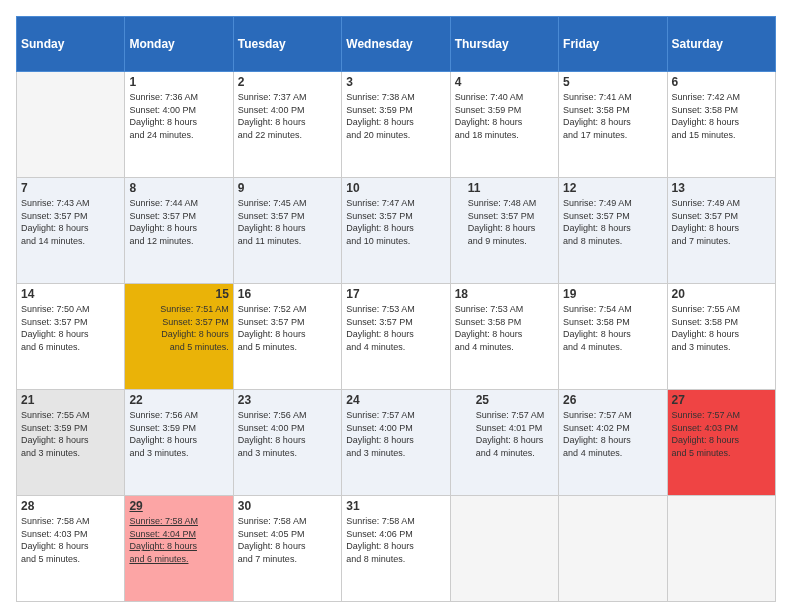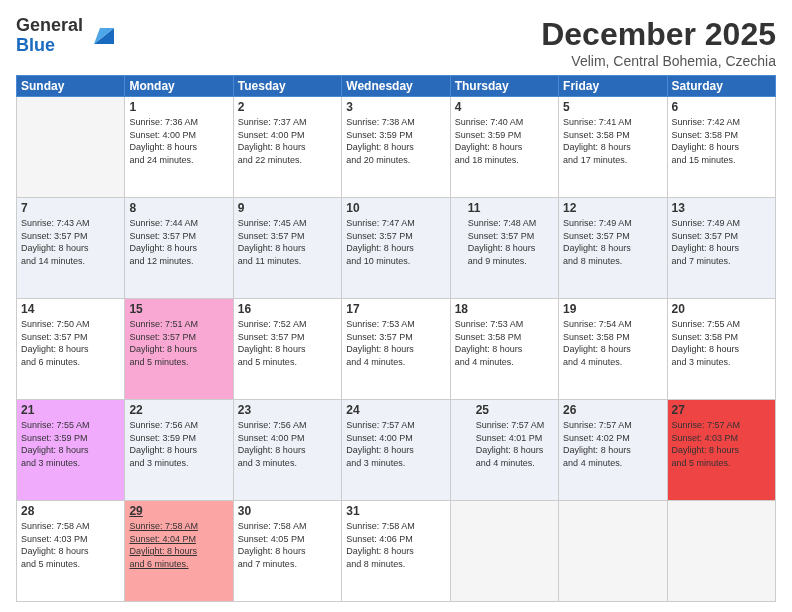--- a/index.html
+++ b/index.html
@@ -49,21 +49,21 @@
       border: 1px solid #ccc;
       border-collapse: collapse;
       width: 100%;
       table-layout: fixed;
     }
     .calendar th {
       background: #2a6aba;
       color: #fff;
       font-size: 12px;
       font-weight: bold;
-      padding: 3px 4px;
+      padding: 20px 4px;
       text-align: left;
       border: 1px solid #4a8ad4;
     }
     .calendar td {
       vertical-align: top;
       border: 1px solid #ccc;
       padding: 3px 4px;
       font-size: 9.5px;
       color: #333;
       height: 88px;
@@ -85,36 +85,20 @@
     }
     table {
       width: 100%;
       border-collapse: collapse;
     }
   </style>
 </head>
 <body>
 
 <div class="page">
-  <div class="header">
-    <div class="logo">
-      <div class="logo-text">
-        <span style="font-size:18px;font-weight:bold;color:#333;line-height:1.1;">General</span>
-        <span style="font-size:18px;font-weight:bold;color:#1a6bbf;line-height:1.1;">Blue</span>
-      </div>
-      <svg width="32" height="32" viewBox="0 0 32 32" style="margin-left:3px;margin-top:0px;">
-        <polygon points="8,24 28,8 28,24" fill="#1a6bbf"></polygon>
-        <polygon points="8,24 28,8 14,8" fill="#4da6e8"></polygon>
-      </svg>
-    </div>
-    <div class="title-block">
-      <div class="month-title">December 2025</div>
-      <div class="location">Velim, Central Bohemia, Czechia</div>
-    </div>
-  </div>
 
   <table class="calendar">
     <thead>
       <tr>
         <th>Sunday</th>
         <th>Monday</th>
         <th>Tuesday</th>
         <th>Wednesday</th>
         <th>Thursday</th>
         <th>Friday</th>
@@ -219,21 +203,21 @@
           </td>
         </tr>
         <tr>
           <td style="background: rgb(255, 255, 255); margin-left: 26px;">
             <span class="day-num">14</span>
             <div class="day-info" style="white-space: pre-line;">Sunrise: 7:50 AM
 Sunset: 3:57 PM
 Daylight: 8 hours
 and 6 minutes.</div>
           </td>
-          <td style="background: #f9a8d4;">
+          <td style="background: #eab308; text-align: right;">
             <span class="day-num">15</span>
             <div class="day-info" style="white-space: pre-line;">Sunrise: 7:51 AM
 Sunset: 3:57 PM
 Daylight: 8 hours
 and 5 minutes.</div>
           </td>
           <td style="background: rgb(255, 255, 255);">
             <span class="day-num">16</span>
             <div class="day-info" style="white-space: pre-line;">Sunrise: 7:52 AM
 Sunset: 3:57 PM
@@ -263,21 +247,21 @@
           </td>
           <td style="background: rgb(255, 255, 255);">
             <span class="day-num">20</span>
             <div class="day-info" style="white-space: pre-line;">Sunrise: 7:55 AM
 Sunset: 3:58 PM
 Daylight: 8 hours
 and 3 minutes.</div>
           </td>
         </tr>
         <tr>
-          <td style="background: #f0abfc; margin-left: 27px;">
+          <td style="background: #e5e5e5; margin-left: 27px;">
             <span class="day-num">21</span>
             <div class="day-info" style="white-space: pre-line;">Sunrise: 7:55 AM
 Sunset: 3:59 PM
 Daylight: 8 hours
 and 3 minutes.</div>
           </td>
           <td style="background: rgb(238, 242, 248);">
             <span class="day-num">22</span>
             <div class="day-info" style="white-space: pre-line;">Sunrise: 7:56 AM
 Sunset: 3:59 PM

